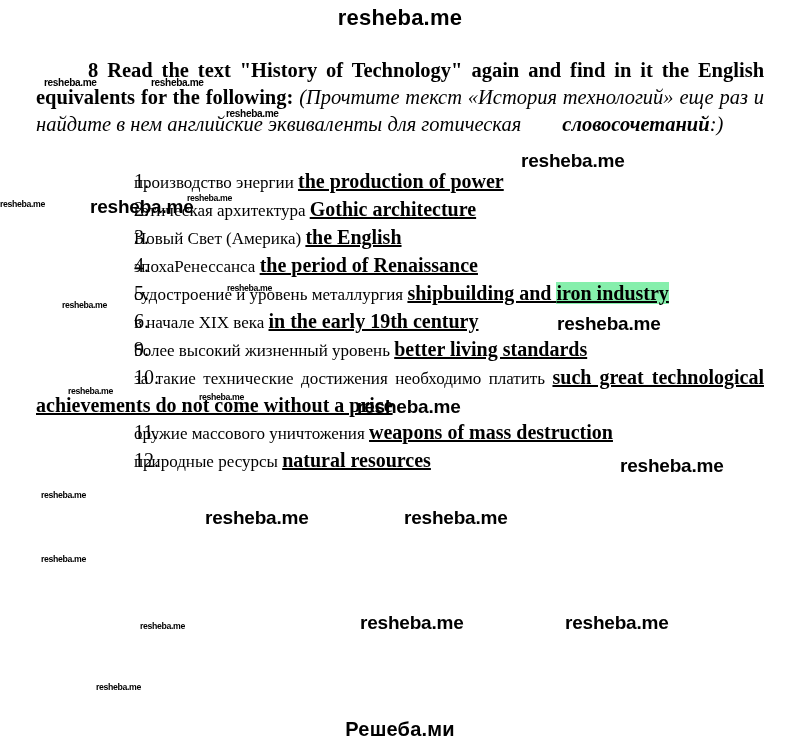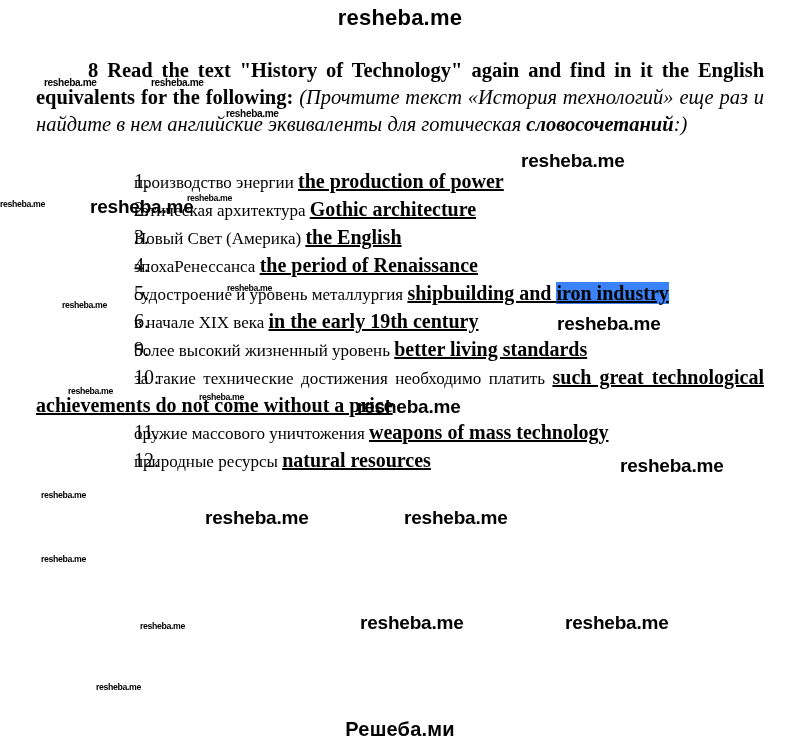--- a/index.html
+++ b/index.html
@@ -49,21 +49,21 @@
   }
   .task-para {
     font-size: 20.5px;
     line-height: 27px;
     text-align: justify;
     text-indent: 52px;
     margin: 0;
   }
   .task-para b { font-weight: bold; }
   .task-para i { font-style: italic; }
-  .task-para .ital-bold { font-style: italic; font-weight: bold; }
+  .task-para .ital-bold { font-style: italic; font-weight: bold; margin-left: 36px; }
 
   
   .items {
     position: absolute;
     left: 36px;
     top: 168px;
     width: 728px;
     font-size: 20px;
   }
   .item {
@@ -81,21 +81,21 @@
     font-size: 20px;
   }
   .item .ru {
     font-size: 17px;
   }
   .item .en {
     font-weight: bold;
     text-decoration: underline;
     font-size: 20px;
   }
-  .hl { background: #3b82f6; }
+  .hl { background: #86efac; }
 
   
   .wm {
     position: absolute;
     font-family: "Liberation Sans", sans-serif;
     font-weight: bold;
     color: #000;
     white-space: nowrap;
     pointer-events: none;
   }
@@ -114,21 +114,21 @@
 
 <div class="items">
     <div class="item"><span class="num">1.</span><span class="ru">производство энергии </span><span class="en">the production of power</span></div>
     <div class="item"><span class="num">2.</span><span class="ru">готическая архитектура </span><span class="en">Gothic architecture</span></div>
     <div class="item"><span class="num">3.</span><span class="ru">Новый Свет (Америка) </span><span class="en">the English</span></div>
     <div class="item"><span class="num">4.</span><span class="ru">эпохаРенессанса </span><span class="en">the period of Renaissance</span></div>
     <div class="item" style="position: relative;"><span class="hl" style="position: absolute; left: 98px; top: 0px; width: 76px; height: 24px; z-index: -1;"></span><span class="num">5.</span><span class="ru">судостроение и уровень металлургия </span><span class="en">shipbuilding and </span><span class="en hl">iron industry</span></div>
     <div class="item"><span class="num">6.</span><span class="ru">в начале XIX века </span><span class="en">in the early 19th century</span></div>
     <div class="item"><span class="num">9.</span><span class="ru">более высокий жизненный уровень </span><span class="en">better living standards</span></div>
     <div class="item"><span class="num">10.</span><span class="ru">за такие технические достижения необходимо платить </span><span class="en">such great technological achievements do not come without a price</span></div>
-    <div class="item"><span class="num">11.</span><span class="ru">оружие массового уничтожения </span><span class="en">weapons of mass technology</span></div>
+    <div class="item"><span class="num">11.</span><span class="ru">оружие массового уничтожения </span><span class="en">weapons of mass destruction</span></div>
     <div class="item"><span class="num">12.</span><span class="ru">природные ресурсы </span><span class="en">natural resources</span></div>
   </div>
 
 <div class="site-footer">Решеба.ми</div>
 
 <div class="wm wm-sm" style="left: 44px; top: 76px;">resheba.me</div>
 <div class="wm wm-sm" style="left: 151px; top: 76px;">resheba.me</div>
 <div class="wm wm-sm" style="left: 226px; top: 107px;">resheba.me</div>
 <div class="wm wm-lg" style="left: 521px; top: 150px;">resheba.me</div>
 <div class="wm wm-lg" style="left: 90px; top: 196px;">resheba.me</div>

